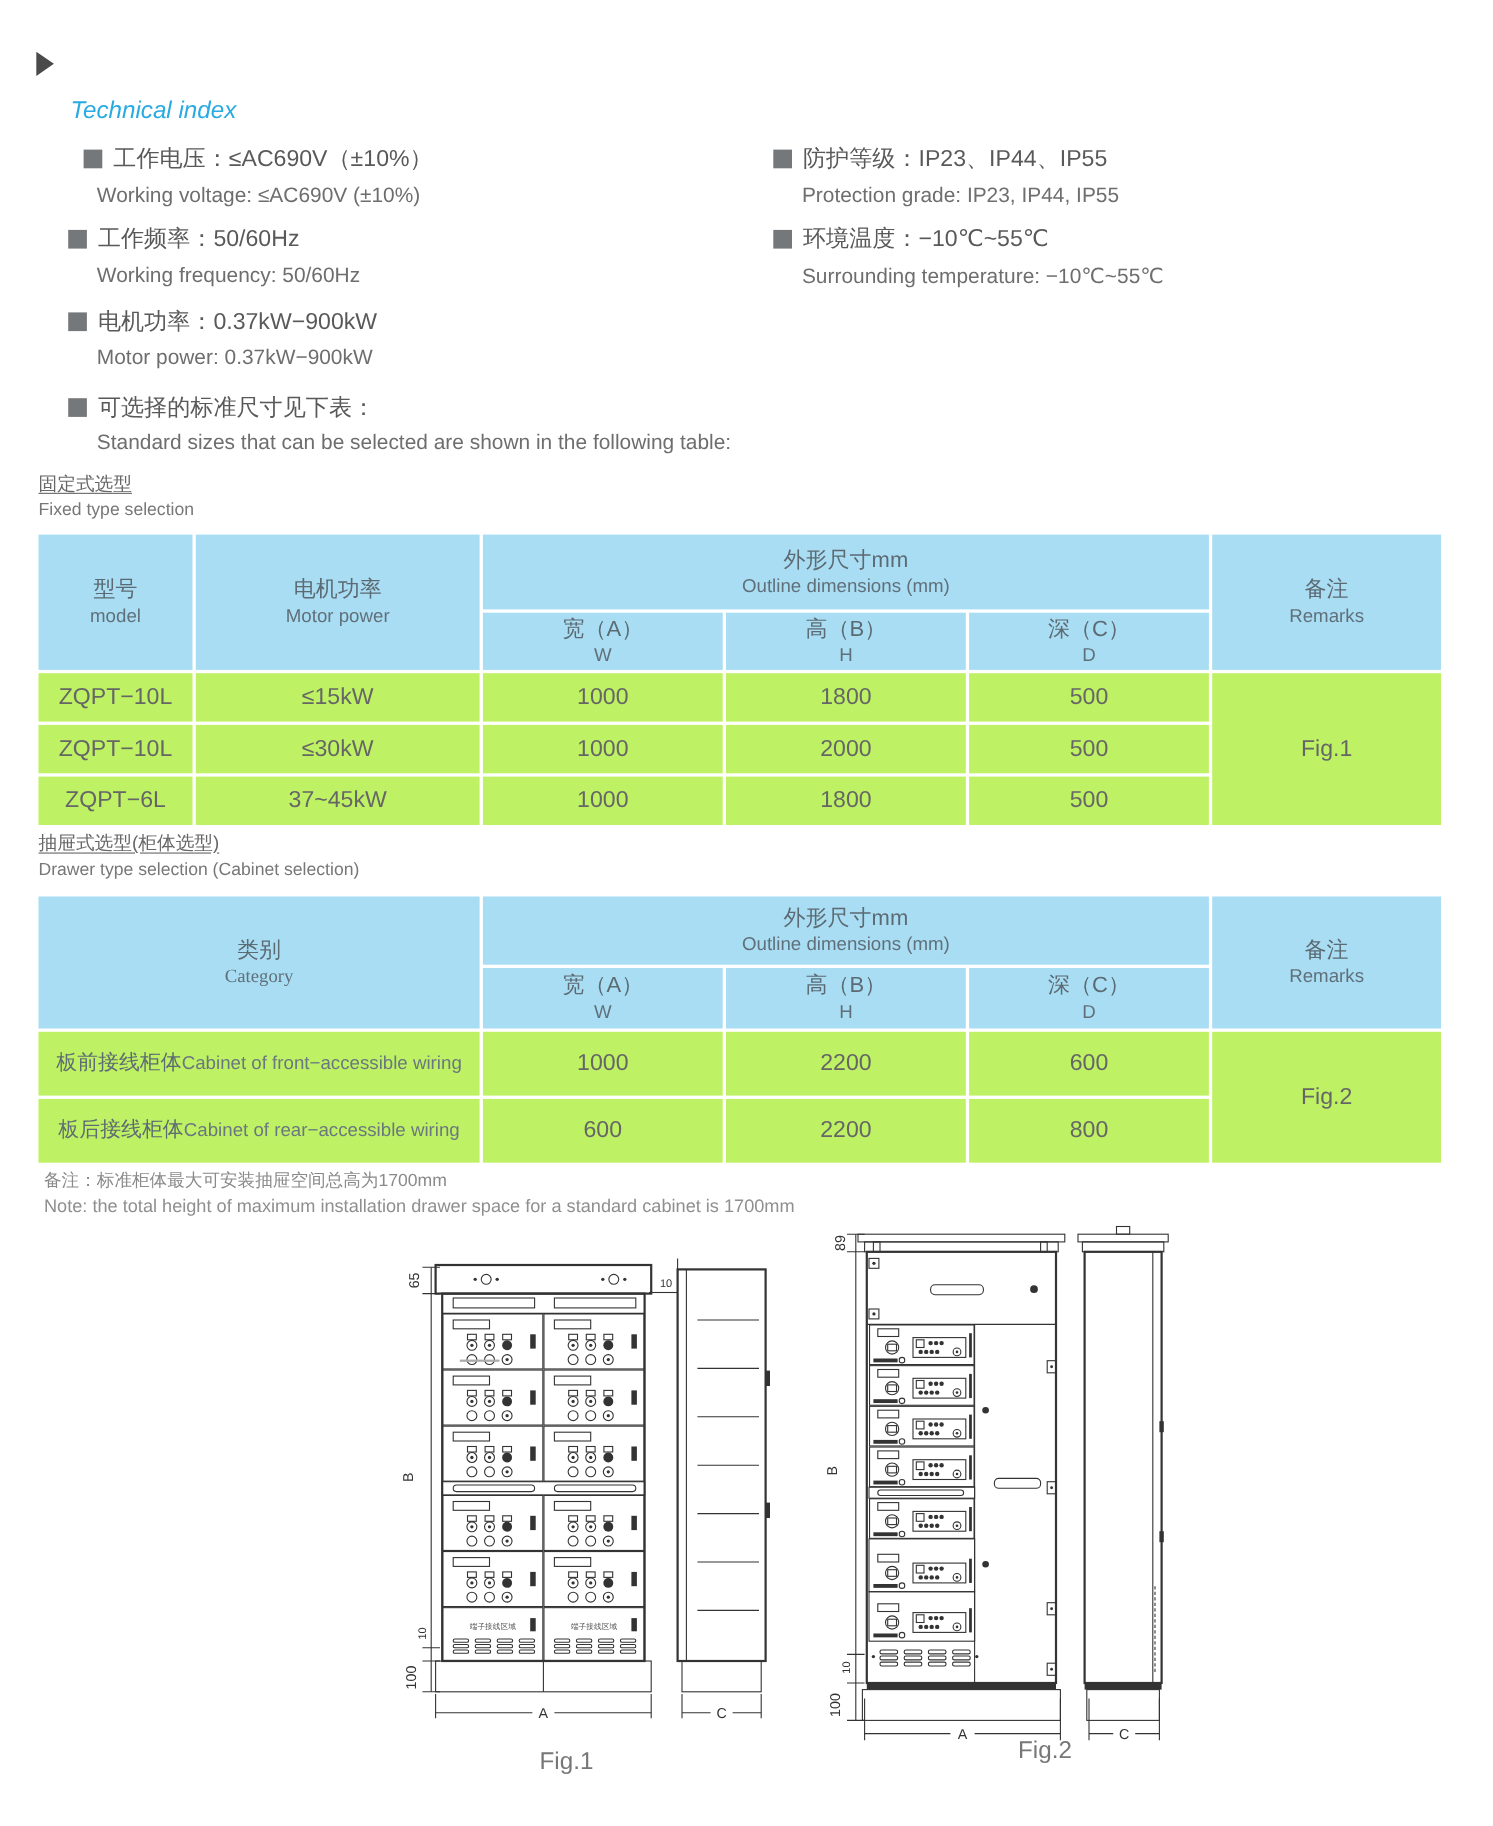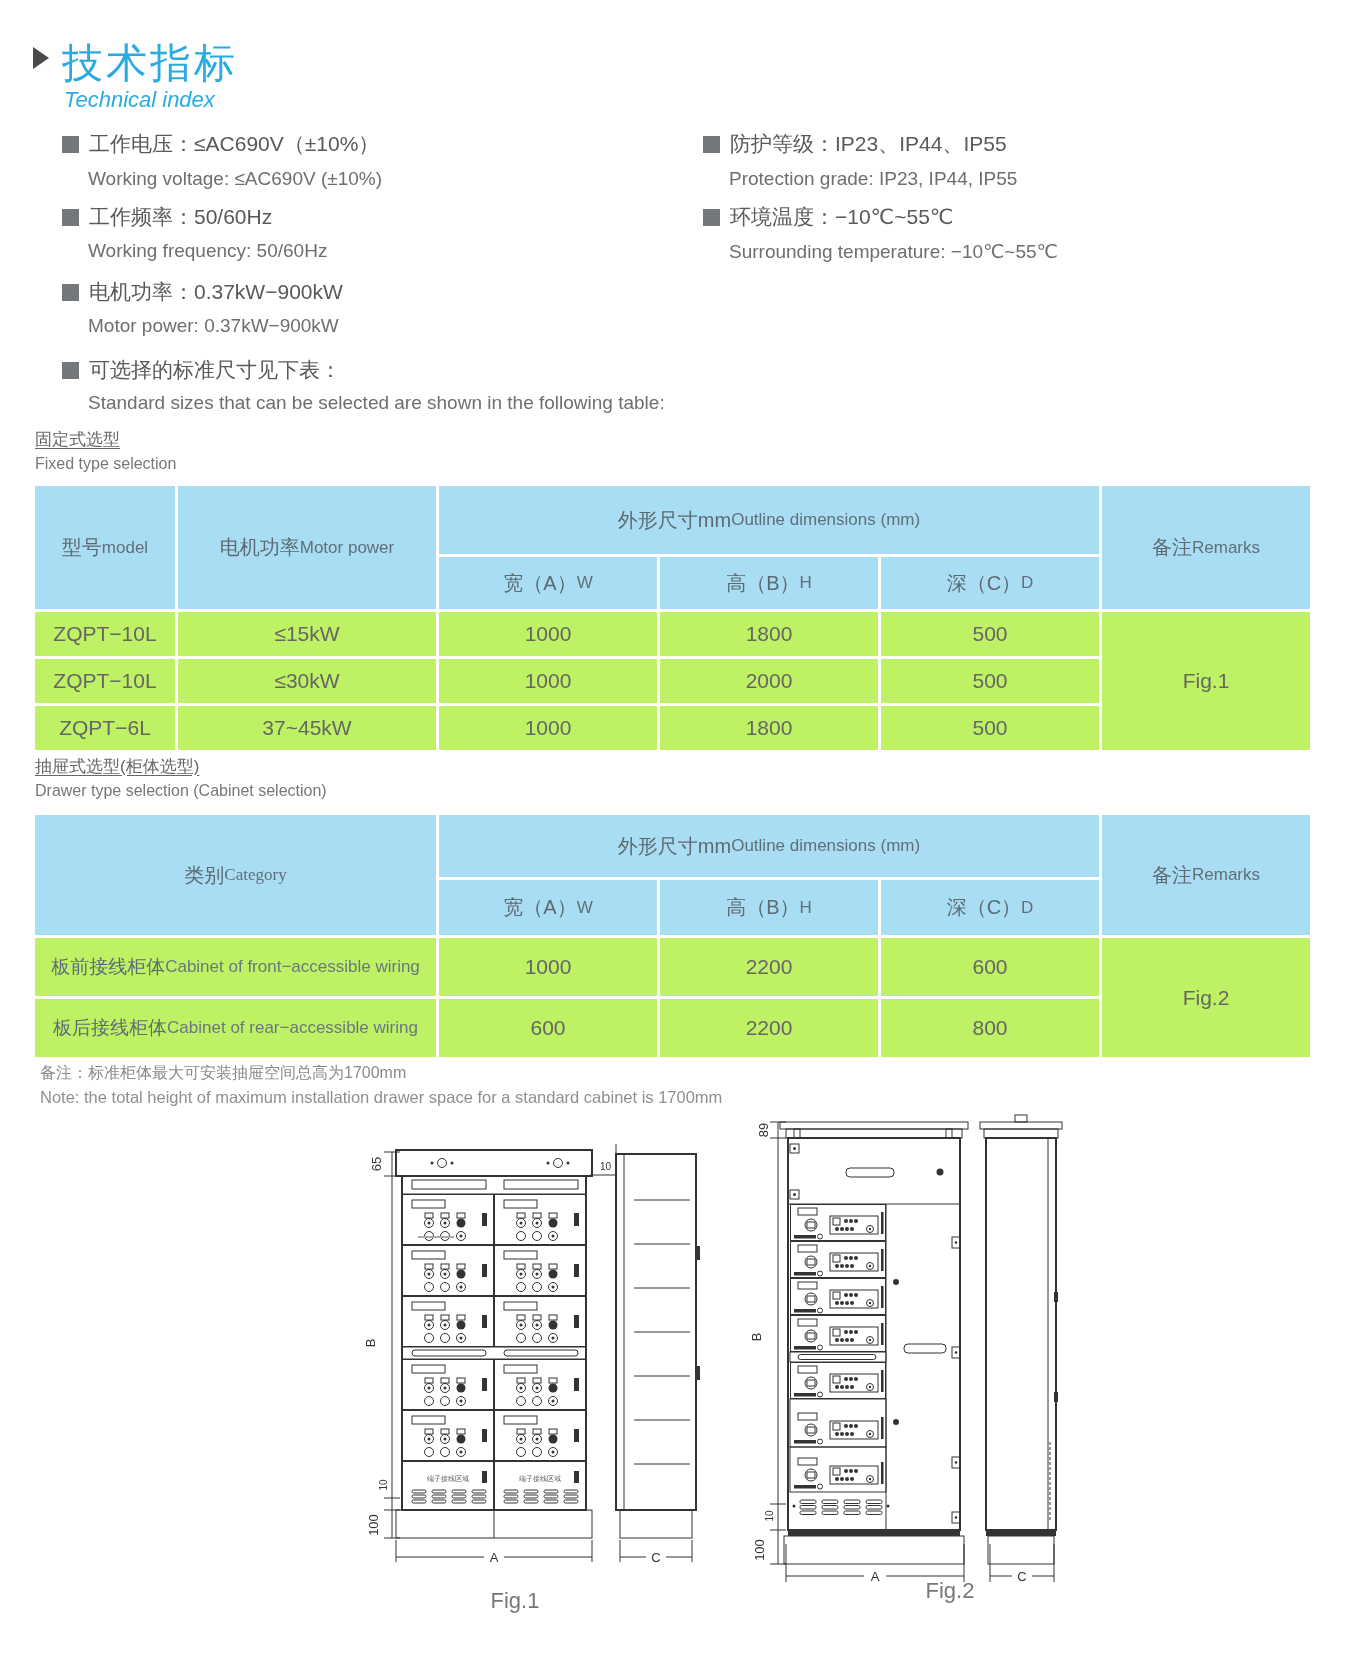--- a/index.html
+++ b/index.html
@@ -16,21 +16,21 @@
   
   .spec-line{display:flex;align-items:center;gap:10px;font-size:21px;color:#595959;white-space:nowrap;}
   .bullet{width:17px;height:17px;background:#75787B;flex:none;}
   .spec-en{font-size:19px;color:#6e6e6e;white-space:nowrap;}
 
   .section-cn{font-size:17px;color:#666;text-decoration:underline;text-underline-offset:3px;}
   .section-en{font-size:16px;color:#777;}
 
   
   .tbl{display:grid;gap:3px;background:#fff;}
-  .hc{background:#A9DDF3;display:flex;flex-direction:row;align-items:center;justify-content:center;line-height:1.25;}
+  .hc{background:#A9DDF3;display:flex;flex-direction:column;align-items:center;justify-content:center;line-height:1.25;}
   .hc .cn{font-size:20px;color:#5c6b73;}
   .hc .en{font-size:17px;color:#60707a;}
   .dc{background:#bef264;display:flex;align-items:center;justify-content:center;font-size:21px;color:#666;}
   .dc.two{flex-direction:row;line-height:1.3;}
   .dc .cn2{font-size:19px;color:#5f6b73;}
   .dc .en2{font-size:17px;color:#6b777f;}
 
   .note-cn{font-size:16px;color:#8a8a8a;}
   .note-en{font-size:16.5px;color:#8f8f8f;}
   .caption{font-size:22px;color:#777;text-align:center;width:180px;}
@@ -41,24 +41,23 @@
   svg .dim{font-size:13px;fill:#333;}
   svg .dims{font-size:10px;fill:#333;}
   svg .tick{stroke:#333;stroke-width:1;}
 </style>
 </head>
 <body>
 
 <div class="page">
 
   <div class="abs title-arrow" style="left:33px;top:47px;"></div>
-  <div class="abs title-cn" style="left:62px;top:36px;">技术指标</div>
   <div class="abs title-en" style="left:64px;top:87px;font-style:italic;">Technical index</div>
 
-  <div class="abs spec-line" style="left:62px;top:130px;">
+  <div class="abs spec-line" style="left:76px;top:130px;">
     <span class="bullet"></span>
     <span>工作电压：≤AC690V（±10%）</span>
   </div>
   <div class="abs spec-en" style="left:88px;top:168px;">Working voltage: ≤AC690V (±10%)</div>
 
   <div class="abs spec-line" style="left:62px;top:203px;">
     <span class="bullet"></span>
     <span>工作频率：50/60Hz</span>
   </div>
   <div class="abs spec-en" style="left:88px;top:240px;">Working frequency: 50/60Hz</div>

